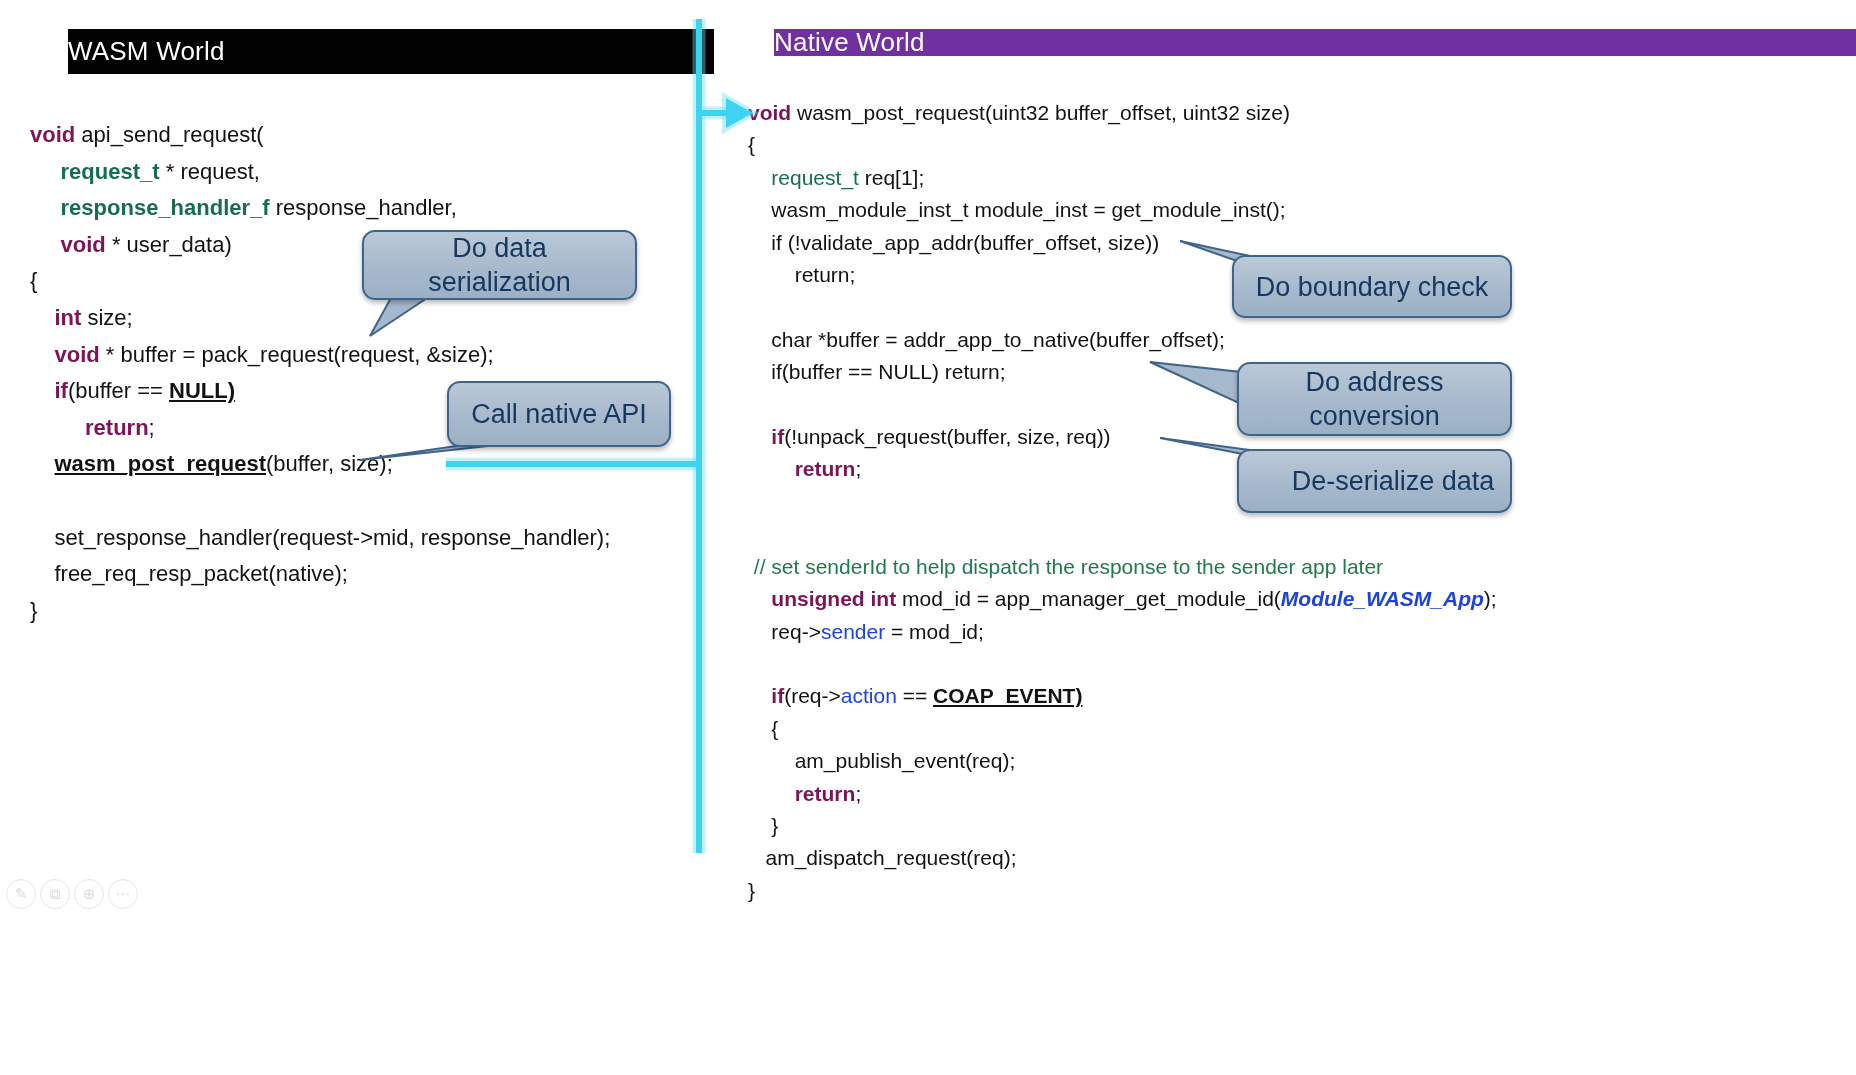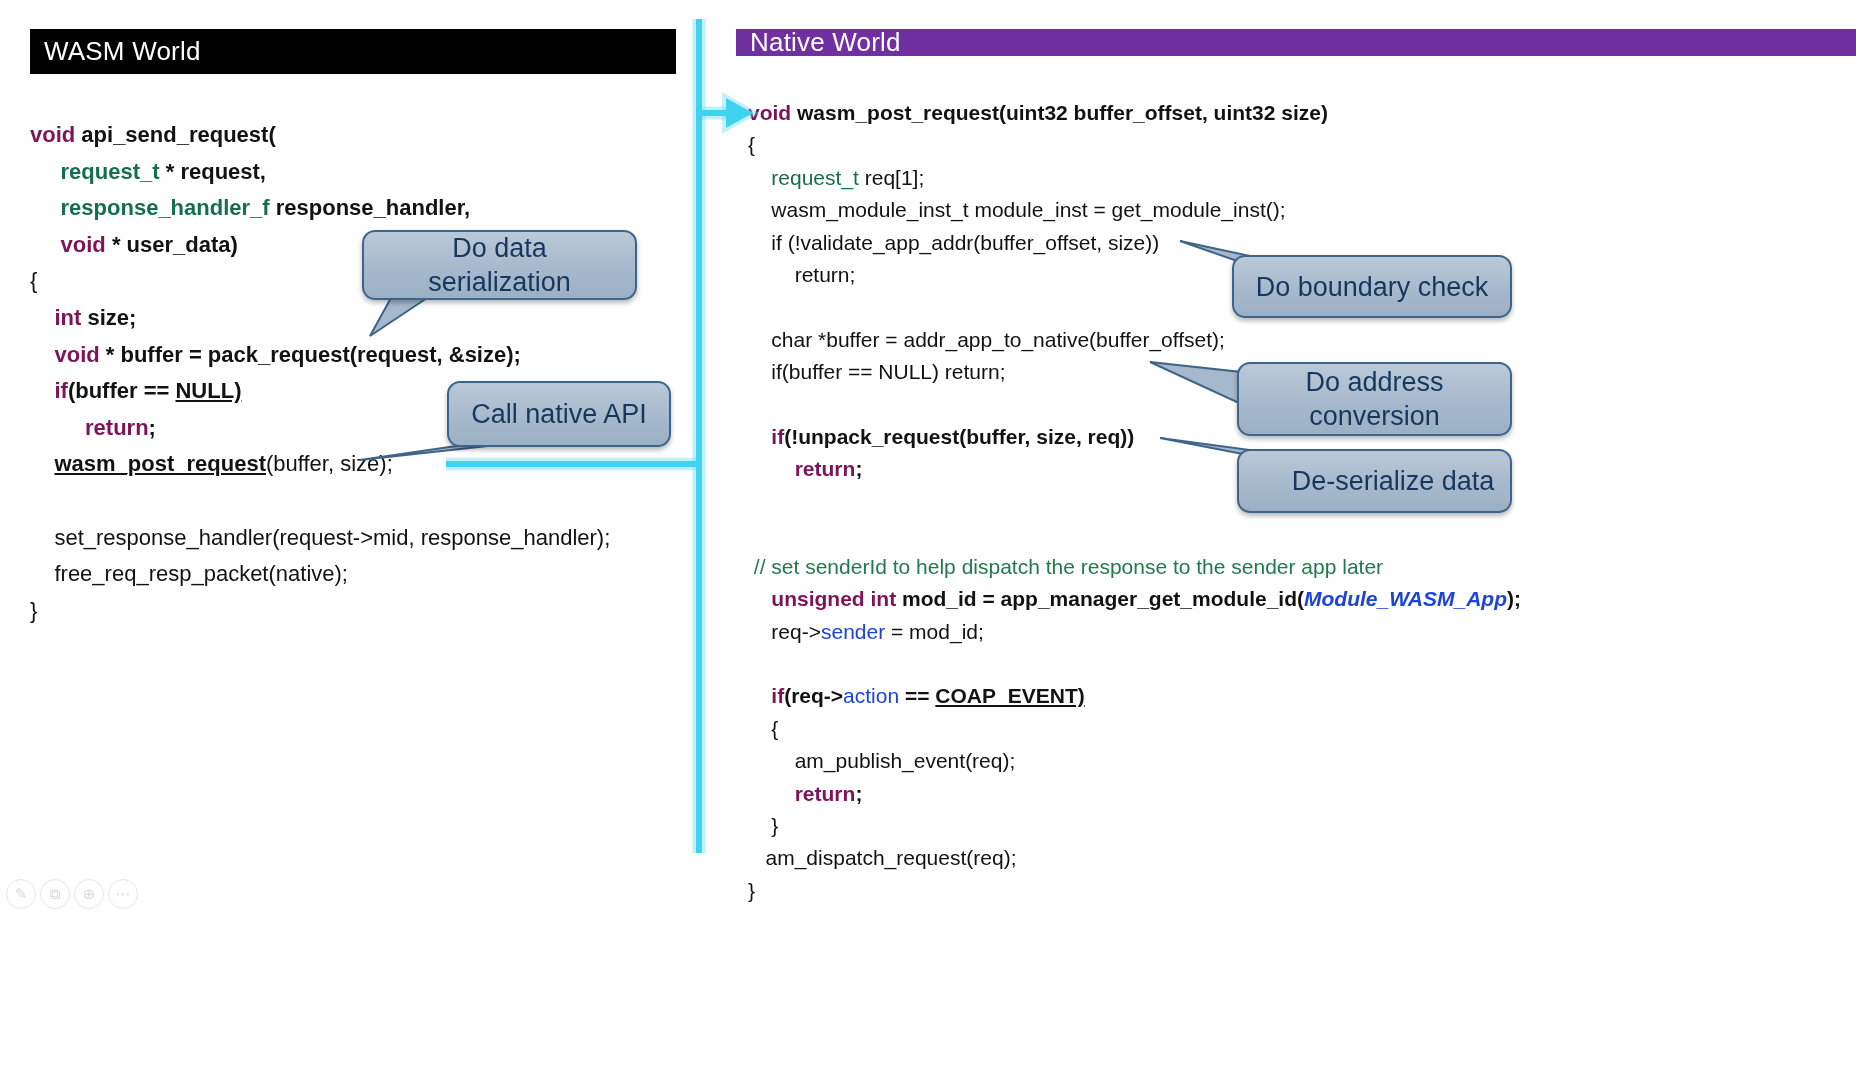--- a/index.html
+++ b/index.html
@@ -12,36 +12,36 @@
     --callout-fill:#a6b8cb;
     --callout-border:#3f6489;
     --callout-text:#17375e;
     --hdr-left:#010101;
     --hdr-right:#7030a0;
   }
   *{margin:0;padding:0;box-sizing:border-box;}
   body{background:#ffffff;font-family:"Liberation Sans",sans-serif;}
   .canvas{position:relative;width:1856px;height:1075px;background:#ffffff;overflow:hidden;}
 
-  .hdr{position:absolute;display:flex;align-items:center;color:#ffffff;font-size:26px;padding-left:14px;letter-spacing:.2px;}
+  .hdr{position:absolute;display:flex;align-items:center;color:#ffffff;font-size:26px;padding-left:0;letter-spacing:.2px;margin-left:38px;}
   .hdr-left{left:30px;top:29px;width:646px;height:45px;background:var(--hdr-left,#000);}
   .hdr-right{left:736px;top:29px;width:1120px;height:27px;background:var(--hdr-right,#7030a0);}
 
   .overlay{position:absolute;left:0;top:0;z-index:4;pointer-events:none;}
   .cyan{stroke:var(--accent,#3fd2f1);stroke-width:6;fill:none;}
   .cyan-glow{stroke:var(--accent-glow,rgba(111,221,243,.42));stroke-width:13;fill:none;}
   .cyan-fill{fill:var(--accent,#3fd2f1);}
   .cyan-fill-glow{fill:var(--accent-glow,rgba(111,221,243,.42));}
   .tail{fill:var(--callout-fill,#a6b8cb);stroke:var(--callout-border,#3f6489);stroke-width:2;}
 
   .code{position:absolute;z-index:2;color:#121212;}
   .code-left{left:30px;top:117px;font-size:22px;line-height:36.6px;}
   .code-right{left:748px;top:97px;font-size:21px;line-height:32.4px;}
   .code-line{white-space:pre;}
-  .s-b{font-weight:bold;text-align:right;}
+  .s-b{font-weight:normal;text-align:right;}
   .s-r{font-weight:normal;}
   .s-kw{color:var(--kw,#7d1457);font-weight:bold;}
   .s-bu{font-weight:bold;text-decoration:underline;}
   .s-ty{color:var(--type,#156e4e);font-weight:bold;}
   .s-tyr{color:var(--type,#156e4e);}
   .s-c{color:var(--comment,#217a4b);}
   .s-bl{color:var(--blue,#1d43d8);}
   .s-blb{color:var(--blue,#1d43d8);font-weight:normal;}
   .s-bib{color:var(--blue,#1d43d8);font-weight:bold;font-style:italic;}
 

